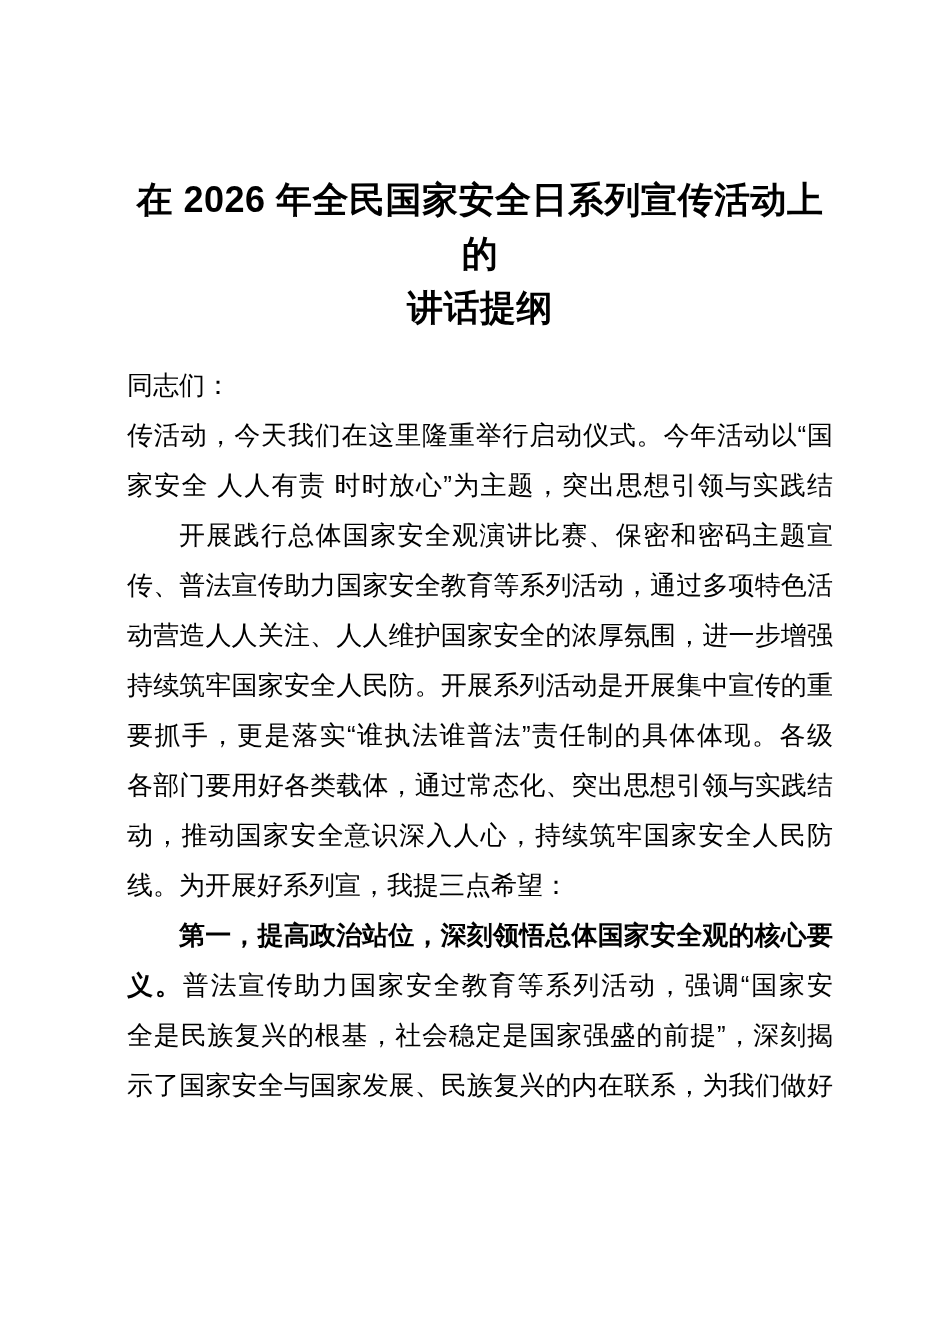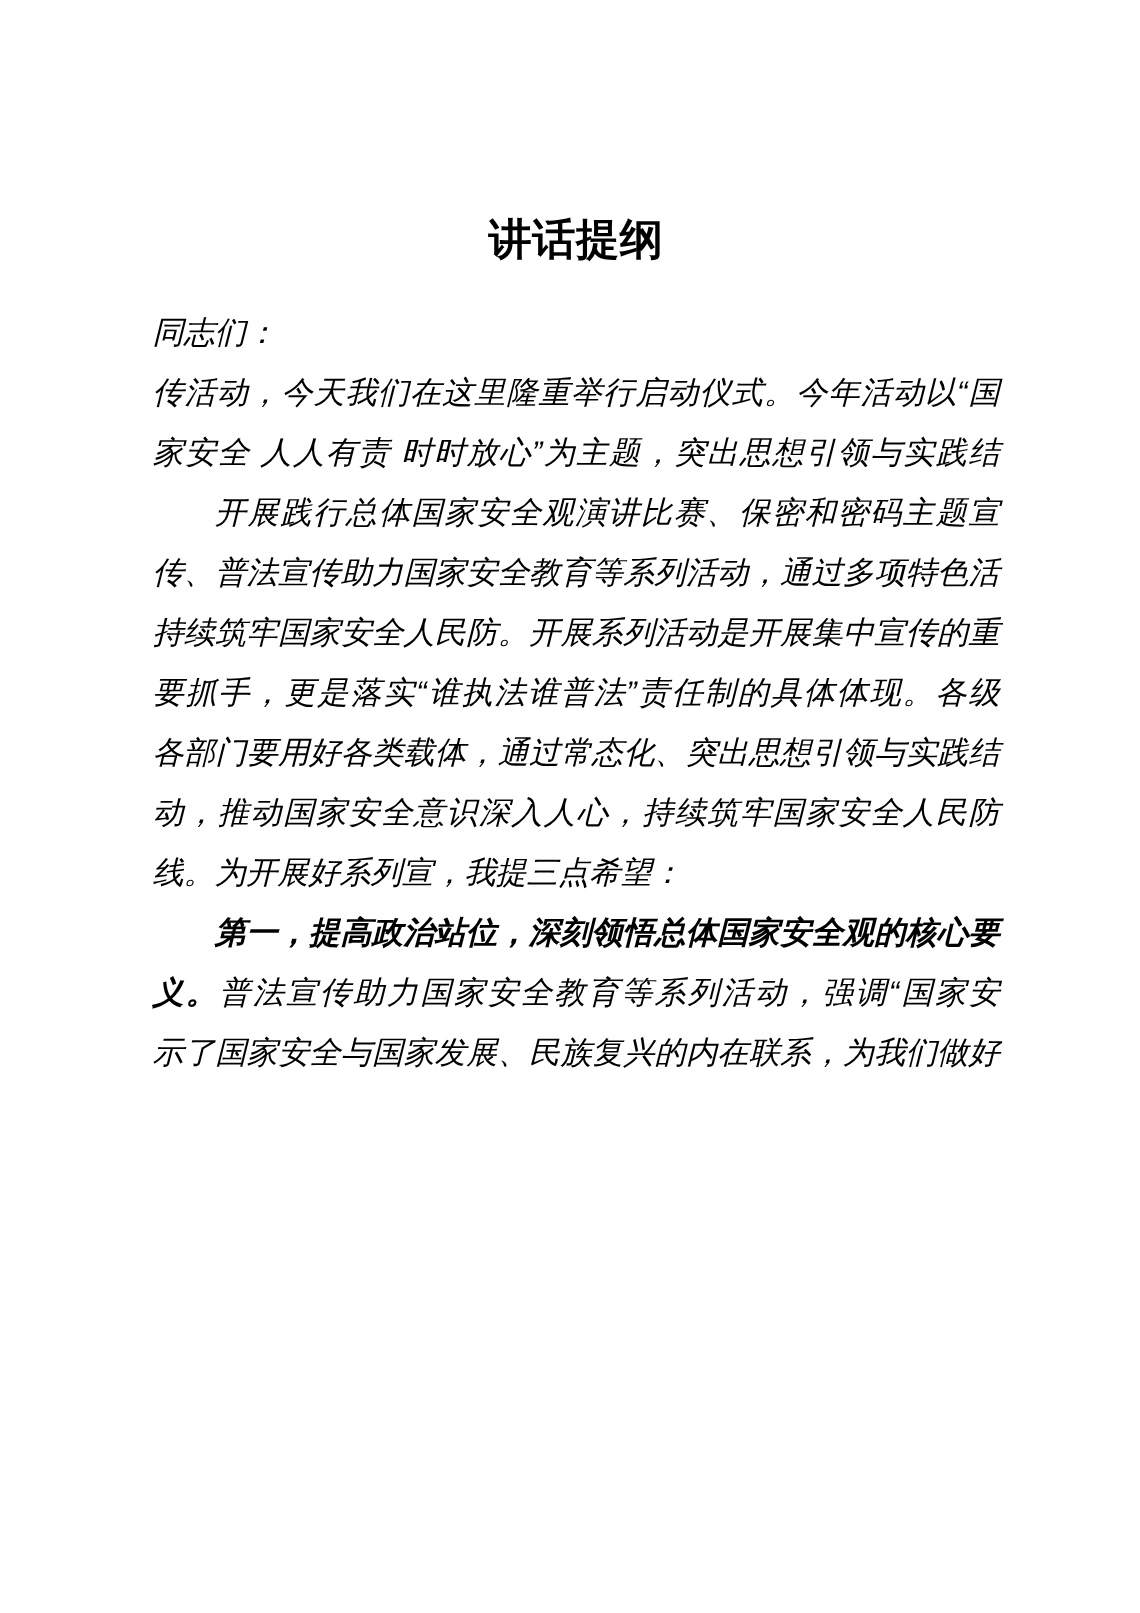--- a/index.html
+++ b/index.html
@@ -34,21 +34,20 @@
     display: block;
   }
   .body {
     margin-top: 25px;
     font-size: 26px;
     line-height: 50px;
   }
   .para {
     margin: 0;
     padding: 0;
-    font-style: italic;
   }
   .line {
     display: block;
     text-align: justify;
     text-align-last: justify;
     white-space: normal;
   }
   .line.last {
     text-align: left;
     text-align-last: left;
@@ -60,45 +59,48 @@
     font-weight: 700;
   }
 </style>
 </head>
 <body>
 
 <div class="page">
   <div class="content">
 
     <h1 class="title">
+      <span class="tl">在 2026 年全民国家安全日系列宣传活动上的</span>
       <span class="tl">讲话提纲</span>
     </h1>
 
     <div class="body">
 
       <p class="para">
         <span class="line last">同志们：</span>
       </p>
 
       <p class="para">
         <span class="line">传活动，今天我们在这里隆重举行启动仪式。今年活动以“国</span>
         <span class="line">家安全 人人有责 时时放心”为主题，突出思想引领与实践结</span>
       </p>
 
       <p class="para">
         <span class="line ind">开展践行总体国家安全观演讲比赛、保密和密码主题宣</span>
         <span class="line">传、普法宣传助力国家安全教育等系列活动，通过多项特色活</span>
+        <span class="line">动营造人人关注、人人维护国家安全的浓厚氛围，进一步增强</span>
         <span class="line">持续筑牢国家安全人民防。开展系列活动是开展集中宣传的重</span>
         <span class="line">要抓手，更是落实“谁执法谁普法”责任制的具体体现。各级</span>
         <span class="line">各部门要用好各类载体，通过常态化、突出思想引领与实践结</span>
         <span class="line">动，推动国家安全意识深入人心，持续筑牢国家安全人民防</span>
         <span class="line last">线。为开展好系列宣，我提三点希望：</span>
       </p>
 
       <p class="para">
         <span class="line ind b">第一，提高政治站位，深刻领悟总体国家安全观的核心要</span>
         <span class="line"><span class="b">义。</span><span>普法宣传助力国家安全教育等系列活动，强调“国家安</span></span>
+        <span class="line">全是民族复兴的根基，社会稳定是国家强盛的前提”，深刻揭</span>
         <span class="line">示了国家安全与国家发展、民族复兴的内在联系，为我们做好</span>
       </p>
 
     </div>
   </div>
 </div>
 
 </body></html>

